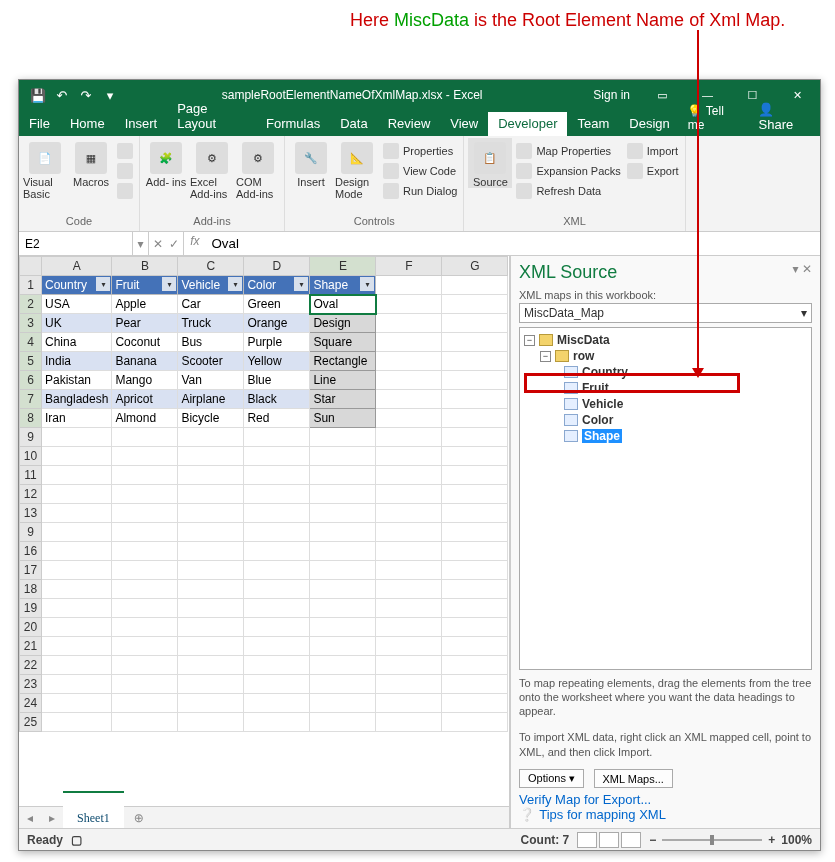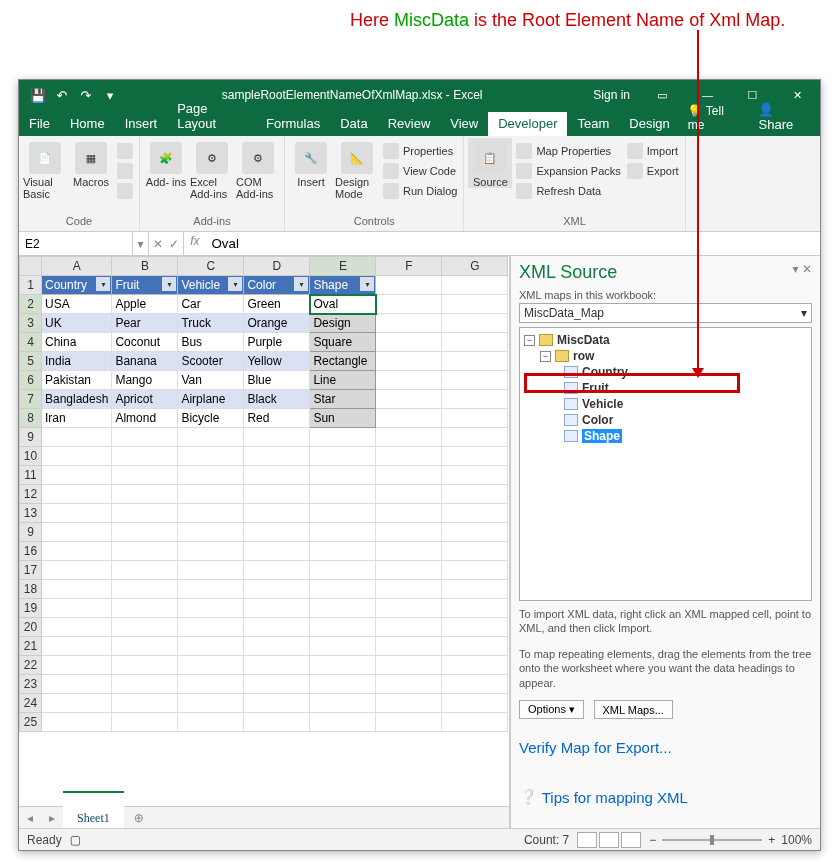--- a/index.html
+++ b/index.html
@@ -81,23 +81,23 @@
 .tree-exp { width: 11px; height: 11px; border: 1px solid #888; display: flex; align-items: center; justify-content: center; font-size: 9px; line-height: 1; background: #fff; }
 .tree-ico { width: 14px; height: 12px; background: #f3d36b; border: 1px solid #b89a3a; }
 .tree-ico.el { background: #e5efff; border-color: #8aa8d0; }
 .tree-node.sel .lbl { background: #1e90ff; color: #fff; padding: 0 2px; }
 .tree-node .lbl { font-weight: bold; }
 .tree-node.field .lbl { font-weight: bold; }
 
 .xml-help { font-size: 11px; color: #555; margin: 6px 0; line-height: 1.3; }
 .xml-btns { display: flex; gap: 10px; margin: 4px 0; }
 .xml-btns button { font-size: 11px; padding: 2px 8px; background: #fdfdfd; border: 1px solid #aaa; }
-.xml-link { color: #0066cc; font-size: 15px; margin: 16px 0; display: flex; align-items: center; gap: 4px; }
-
-.statusbar { height: 22px; background: #f3f3f3; border-top: 1px solid #ccc; display: flex; align-items: center; font-size: 12px; padding: 0 8px; color: #444; }
+.xml-link { color: #0066cc; font-size: 13px; margin: 0 0; display: flex; align-items: center; gap: 4px; }
+
+.statusbar { height: 22px; background: #f3f3f3; border-top: 1px solid #ccc; display: flex; align-items: center; font-size: 12px; padding: 0 8px; color: #444; font-weight: bold; }
 .statusbar .sp { flex: 1; }
 .statusbar .views { display: flex; gap: 2px; margin: 0 8px; }
 .statusbar .vbtn { width: 20px; height: 16px; border: 1px solid #aaa; background: #fff; }
 .statusbar .zoom { display: flex; align-items: center; gap: 6px; }
 .statusbar .zoom .track { width: 100px; height: 2px; background: #aaa; position: relative; }
 .statusbar .zoom .thumb { position: absolute; left: 48px; top: -4px; width: 4px; height: 10px; background: #888; }
 </style>
 </head>
 <body>
 
@@ -570,22 +570,22 @@
             <div class="tree-node tree-indent2 field ">
               <div class="tree-ico el"></div>
               <span class="lbl">Color</span>
             </div>
             <div class="tree-node tree-indent2 field sel">
               <div class="tree-ico el"></div>
               <span class="lbl">Shape</span>
             </div>
           </div>
       </div>
+      <div class="xml-help">To map repeating elements, drag the elements from the tree onto the worksheet where you want the data headings to appear.</div>
       <div class="xml-help">To import XML data, right click an XML mapped cell, point to XML, and then click Import.</div>
-      <div class="xml-help">To map repeating elements, drag the elements from the tree onto the worksheet where you want the data headings to appear.</div>
       <div class="xml-btns">
         <button><span>Options</span> ▾</button>
         <button>XML Maps...</button>
       </div>
       <div class="xml-link">Verify Map for Export...</div>
       <div class="xml-link">
           <span>❔</span>
           <span>Tips for mapping XML</span>
         </div>
     </div>

